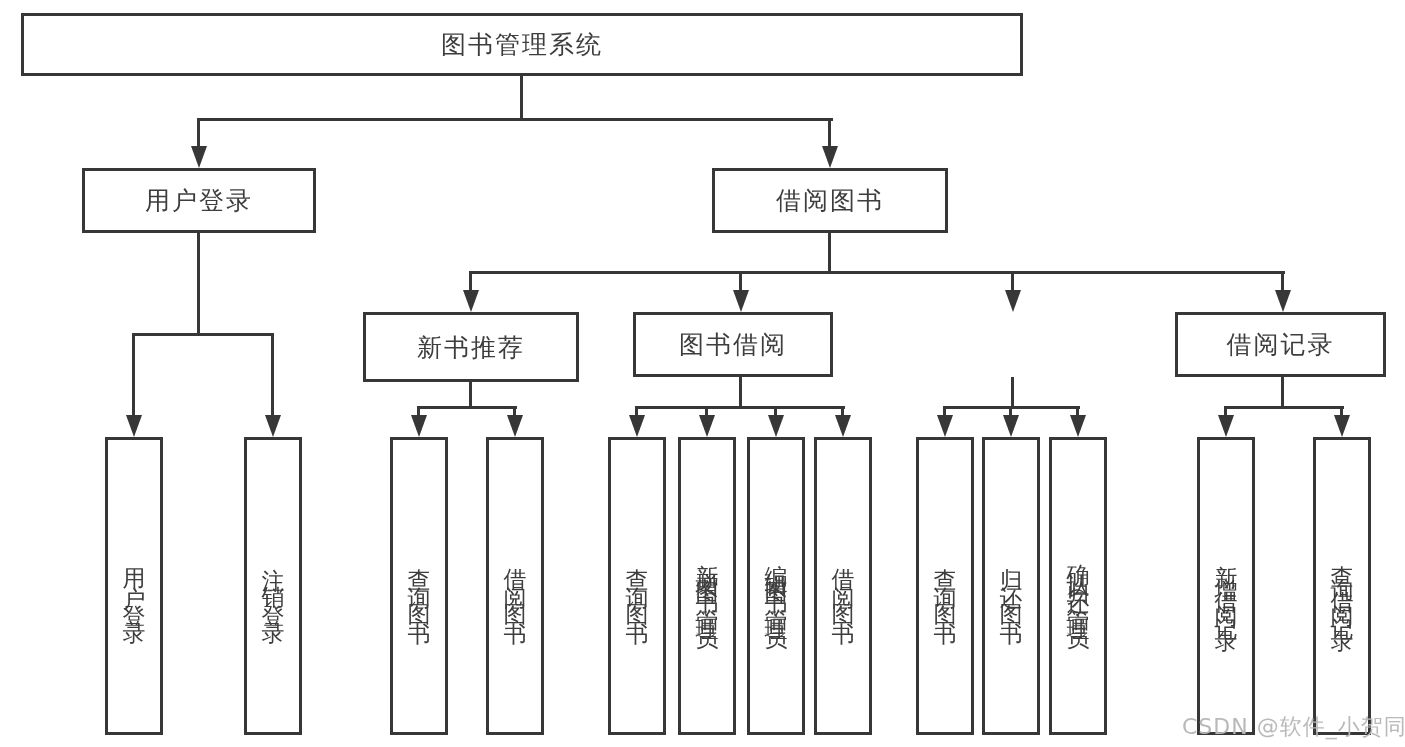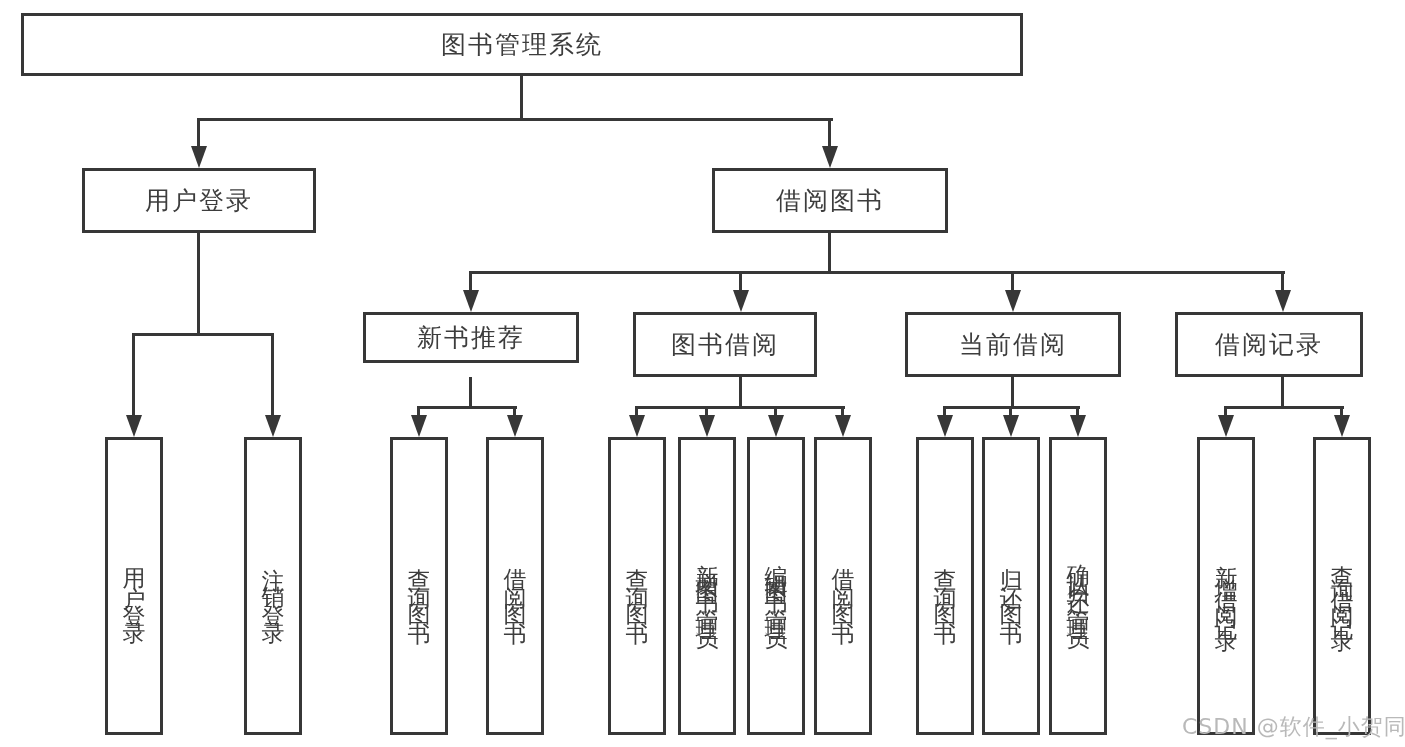--- a/index.html
+++ b/index.html
@@ -47,30 +47,27 @@
     <span>图书管理系统</span>
   </div>
 
   <div class="box hdr" style="left:82px;top:168px;width:234px;height:65px">
     <span>用户登录</span>
   </div>
   <div class="box hdr" style="left:712px;top:168px;width:236px;height:65px">
     <span>借阅图书</span>
   </div>
 
-  <div class="box hdr" style="left:363px;top:312px;width:216px;height:51px">
+  <div class="box hdr" style="left:363px;top:312px;width:216px;height:70px">
     <span>新书推荐</span>
   </div>
-  <div class="box hdr" style="left:633px;top:312px;width:184px;height:65px">
+  <div class="box hdr" style="left:633px;top:312px;width:200px;height:65px">
     <span>图书借阅</span>
   </div>
-  <div class="box hdr" style="left:905px;top:312px;width:216px;height:65px">
-    <span>当前借阅</span>
-  </div>
-  <div class="box hdr" style="left:1175px;top:312px;width:188px;height:65px">
+  <div class="box hdr" style="left:1175px;top:312px;width:211px;height:65px">
     <span>借阅记录</span>
   </div>
 
   <div class="box leaf sp4" style="left:105px;top:437px;width:58px;height:298px">用户登录</div>
   <div class="box leaf sp4" style="left:244px;top:437px;width:58px;height:298px">注销登录</div>
 
   <div class="box leaf sp4" style="left:390px;top:437px;width:58px;height:298px">查询图书</div>
   <div class="box leaf sp4" style="left:486px;top:437px;width:58px;height:298px">借阅图书</div>
 
   <div class="box leaf sp4" style="left:608px;top:437px;width:58px;height:298px">查询图书</div>

